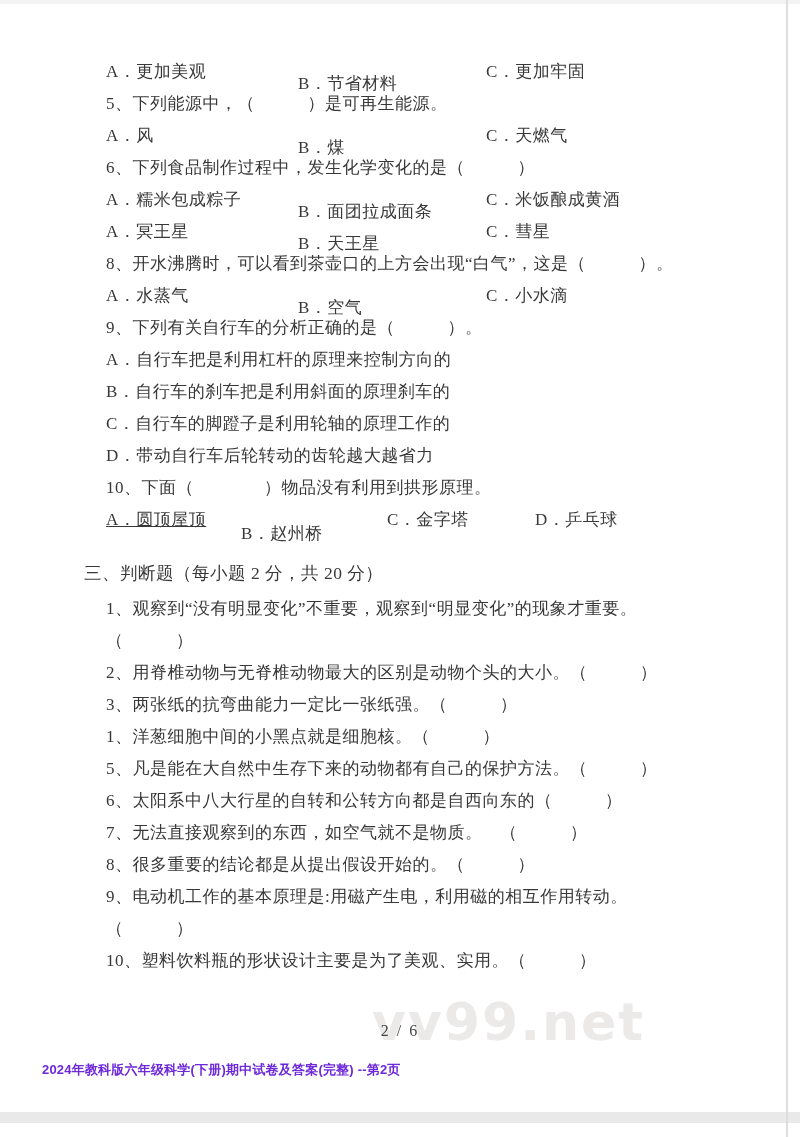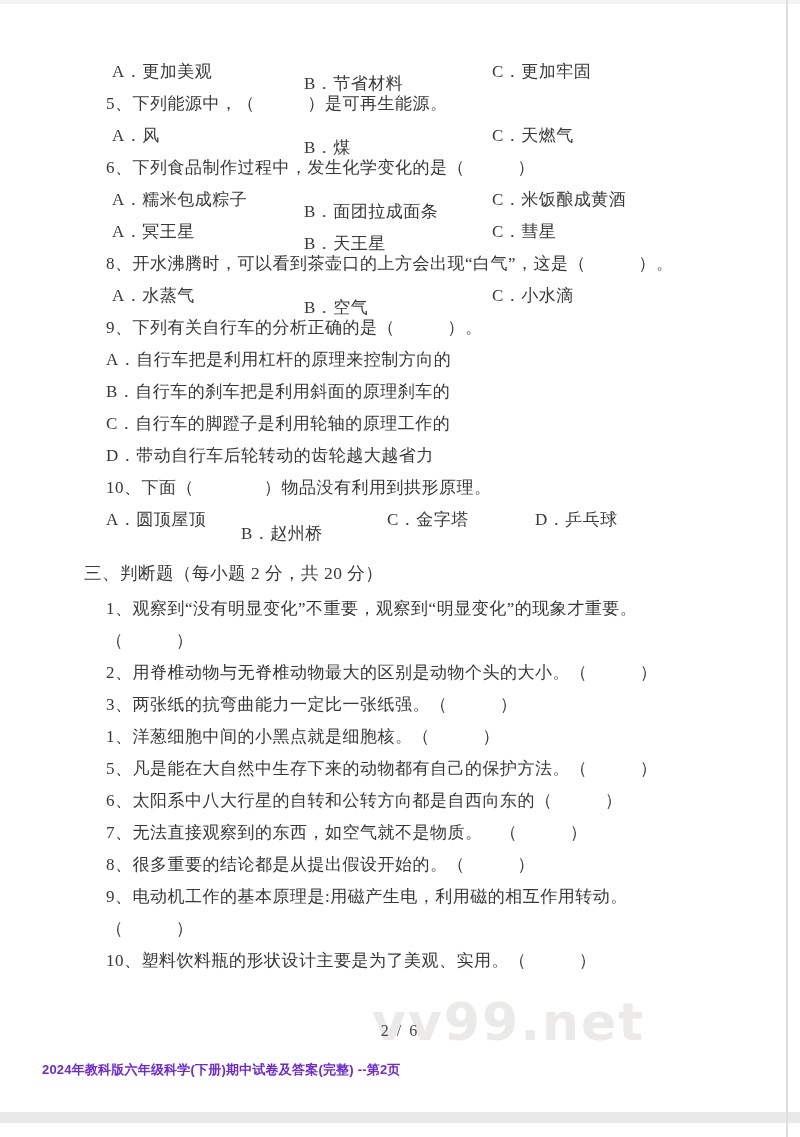--- a/index.html
+++ b/index.html
@@ -11,23 +11,23 @@
   }
   .top-strip{position:absolute;left:0;top:0;width:800px;height:4px;background:#f3f3f3;}
   .page-gap{position:absolute;left:0;top:1112px;width:800px;height:11px;background:#e9e9e9;}
   .right-border{position:absolute;left:786px;top:0;width:2px;height:1137px;background:#dedede;}
   .content{
     position:absolute;left:106px;top:56px;right:44px;
     font-size:17px;letter-spacing:0.5px;line-height:32px;
   }
   .line{height:32px;display:flex;align-items:center;white-space:pre;}
   .opt-cell{display:inline-block;}
-  .options .opt-cell:nth-child(1){width:192px;margin-left:6px;}
+  .options .opt-cell:nth-child(1){width:192px;}
   .options .opt-cell:nth-child(2){width:188px;margin-top:24px;}
-  .options4 .opt-cell:nth-child(1){width:135px;}
+  .options4 .opt-cell:nth-child(1){width:135px;text-decoration:underline;}
   .options4 .opt-cell:nth-child(2){width:146px;margin-top:27px;}
   .options4 .opt-cell:nth-child(3){width:148px;}
   .header{margin:21px 0 4px -22px;font-size:17.5px;}
   .watermark{
     position:absolute;left:372px;top:996px;
     font-family:"DejaVu Sans","Liberation Sans",sans-serif;
     font-weight:bold;font-size:52px;line-height:1;letter-spacing:2px;
     color:#ece9e9;z-index:1;user-select:none;
   }
   .page-indicator{

